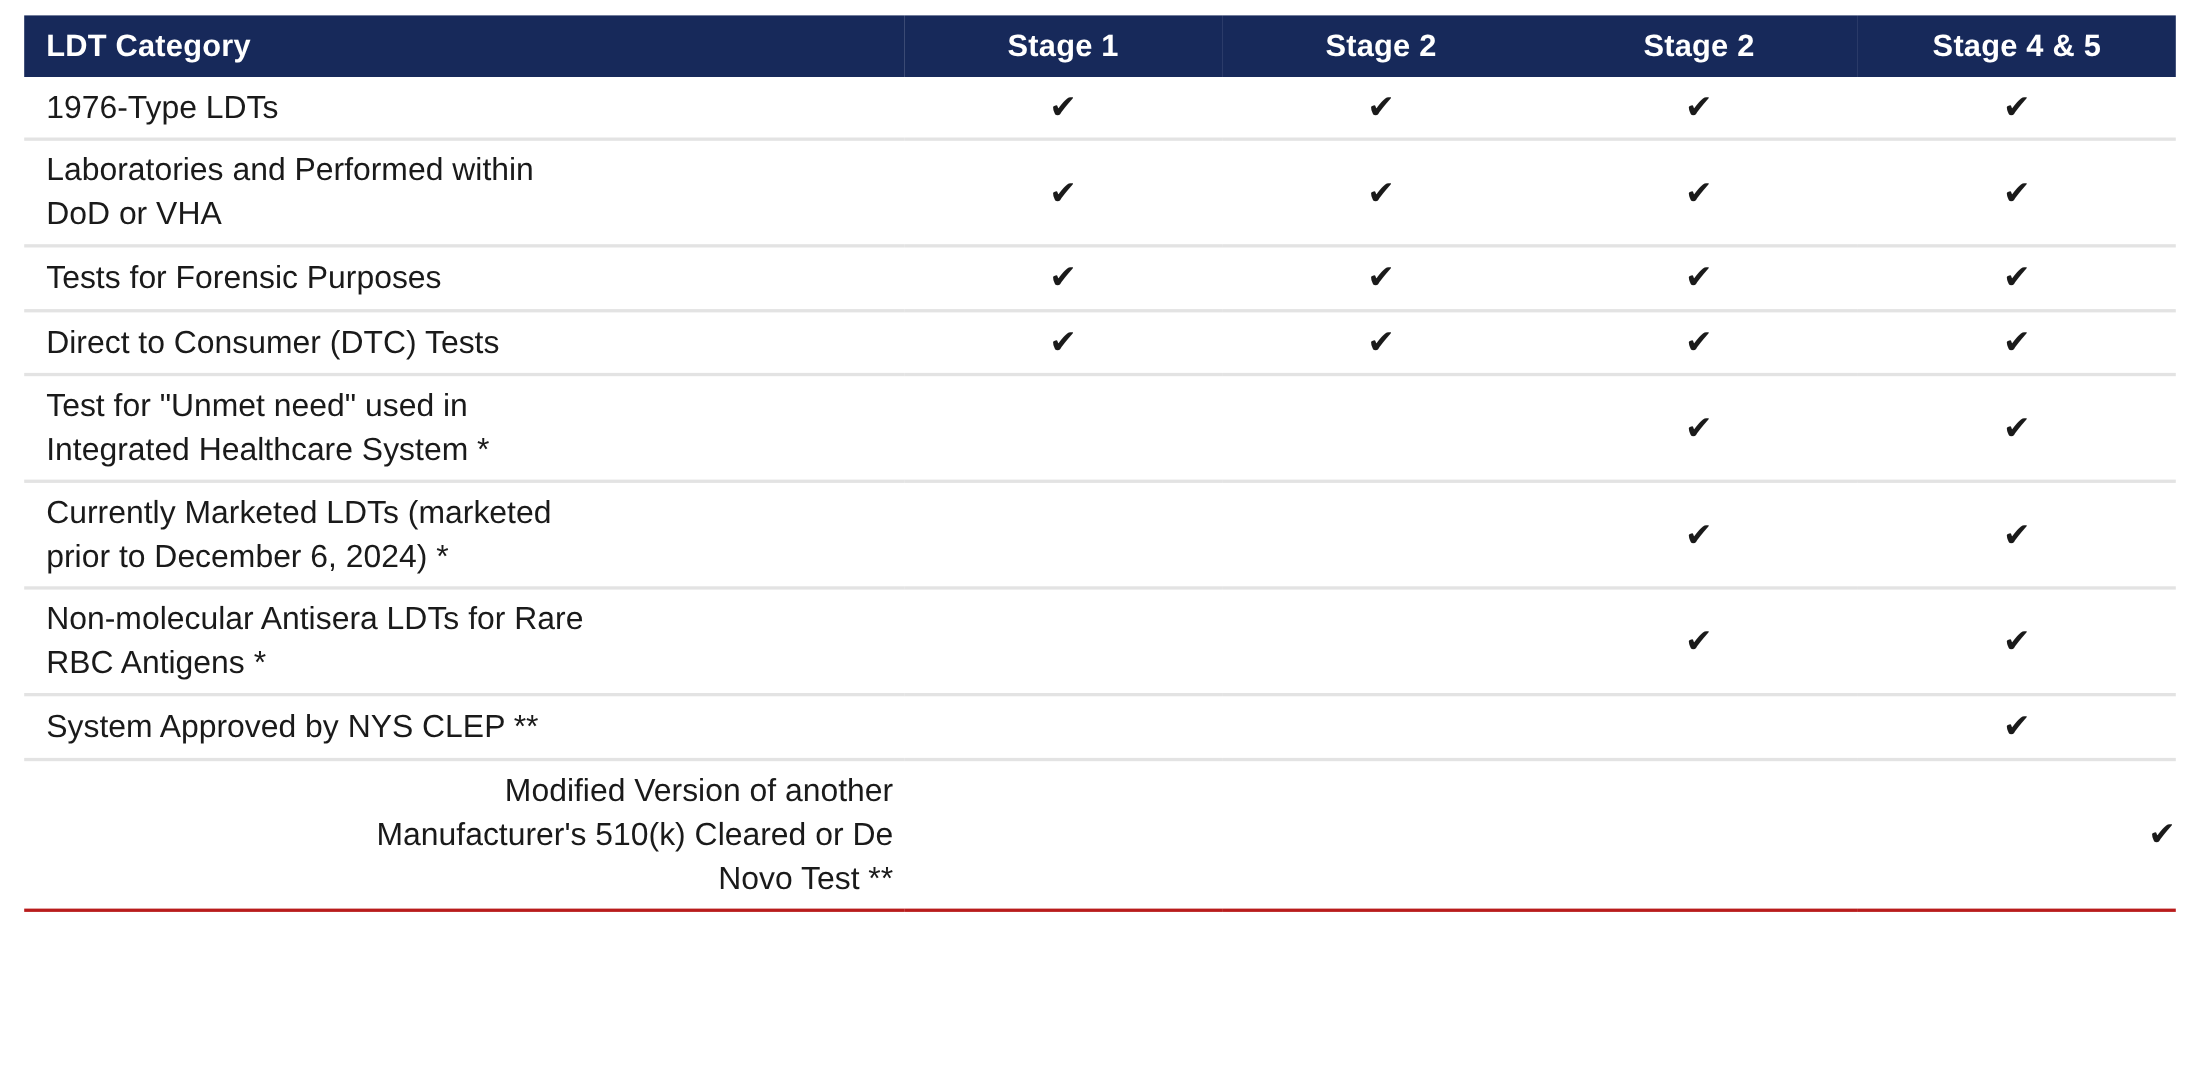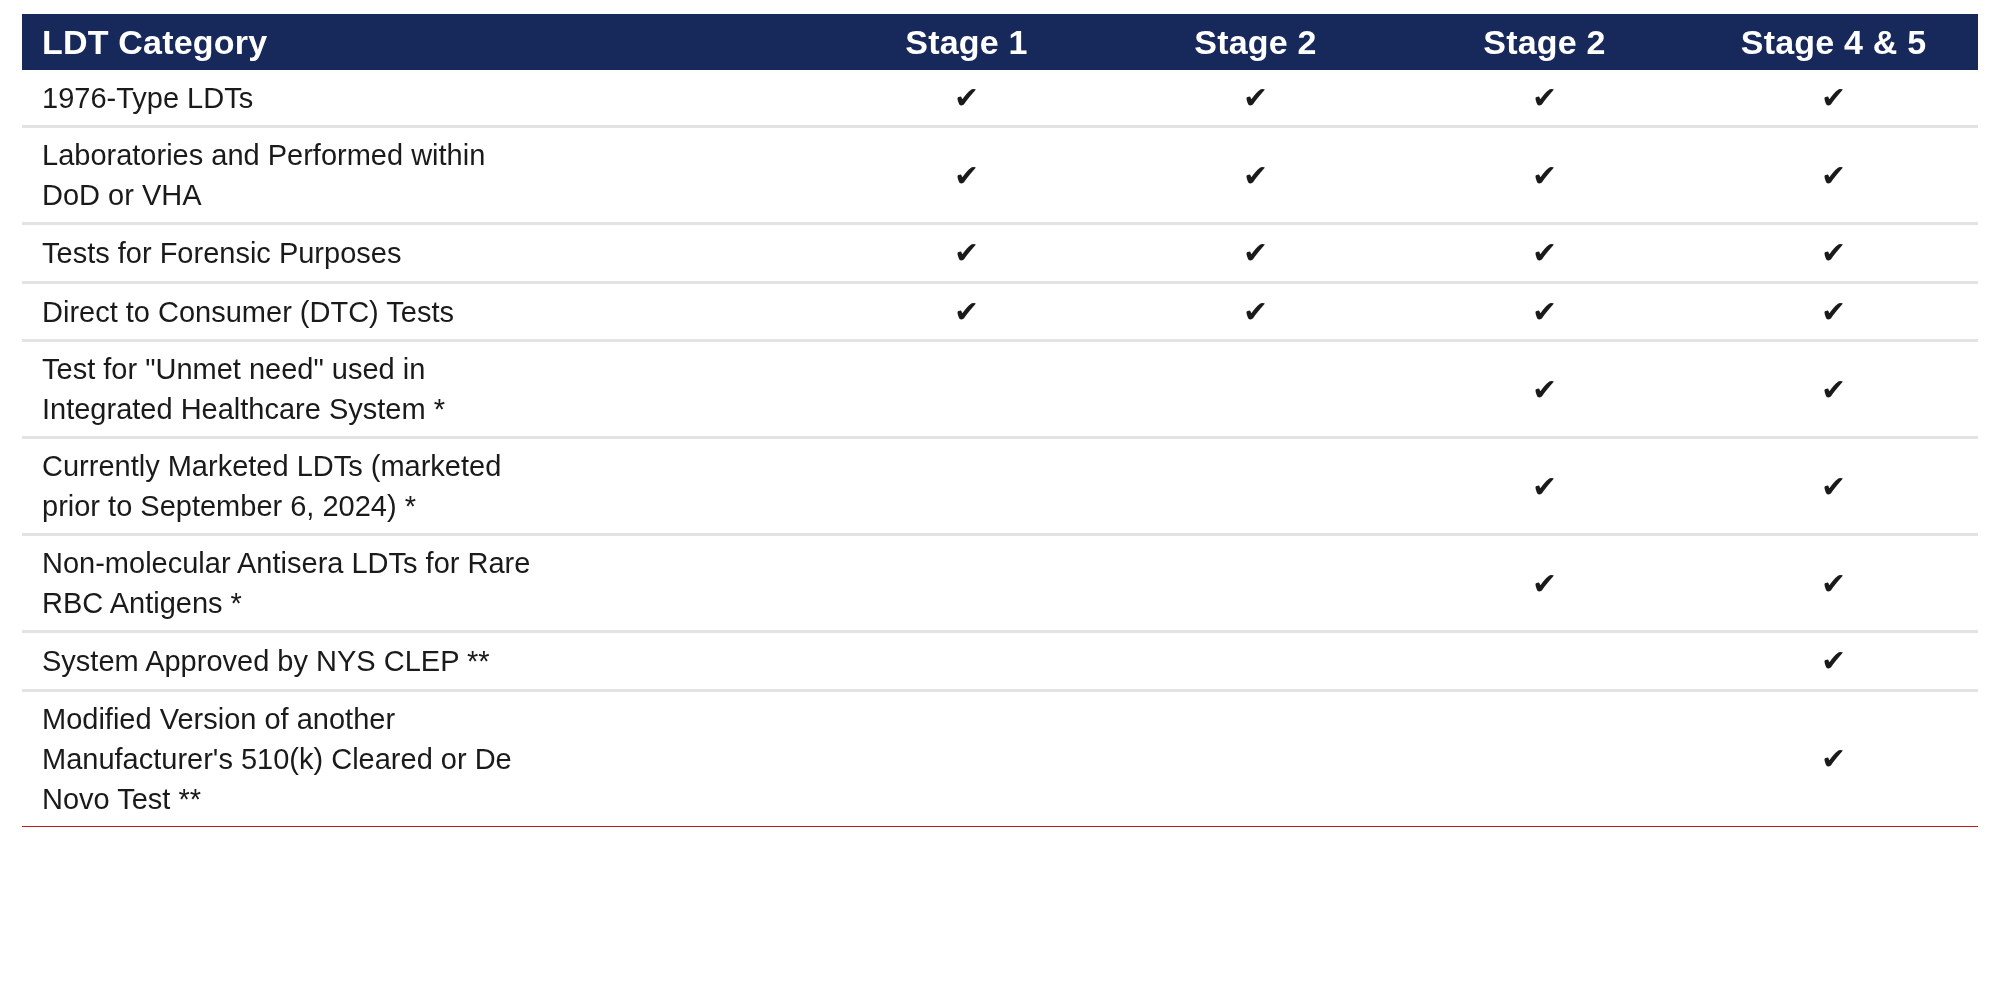--- a/index.html
+++ b/index.html
@@ -24,21 +24,21 @@
     border-collapse: collapse;
     width: 1956px;
     table-layout: fixed;
   }
   table.ldt col.c-cat   { width: 800px; }
   table.ldt col.c-stage { width: 289px; }
 
   thead th {
     background: #17295a;
     color: #ffffff;
-    font-size: 34px;
+    font-size: 28px;
     font-weight: bold;
     height: 56px;
     padding: 0 0 0 0;
     vertical-align: middle;
     letter-spacing: 0.2px;
   }
   thead th.cat {
     text-align: left;
     padding-left: 20px;
   }
@@ -48,21 +48,22 @@
   }
 
   tbody td {
     font-size: 29px;
     color: #1a1a1a;
     border-bottom: 3px solid #e3e3e3;
     vertical-align: middle;
     line-height: 1.38;
   }
   tbody tr:last-child td {
-    border-bottom: 1px solid #b91c1c;
+    border-bottom: 3px solid #b91c1c;
+    text-align: right;
   }
   tbody td.cat {
     text-align: left;
     padding: 7px 10px 7px 20px;
     margin-top: 37px;
   }
   tbody td.mark {
     text-align: center;
     font-size: 30px;
     padding: 7px 0;
@@ -143,21 +144,21 @@
             <span class="cat-line">Integrated Healthcare System *</span>
           </td>
           <td class="mark"><span class="empty"></span></td>
           <td class="mark"><span class="empty"></span></td>
           <td class="mark"><span class="check">✔</span></td>
           <td class="mark"><span class="check">✔</span></td>
         </tr>
         <tr>
           <td class="cat">
             <span class="cat-line">Currently Marketed LDTs (marketed</span>
-            <span class="cat-line">prior to September 6, 2024) *</span>
+            <span class="cat-line">prior to December 6, 2024) *</span>
           </td>
           <td class="mark"><span class="empty"></span></td>
           <td class="mark"><span class="empty"></span></td>
           <td class="mark"><span class="check">✔</span></td>
           <td class="mark"><span class="check">✔</span></td>
         </tr>
         <tr>
           <td class="cat">
             <span class="cat-line">Non-molecular Antisera LDTs for Rare</span>
             <span class="cat-line">RBC Antigens *</span>

